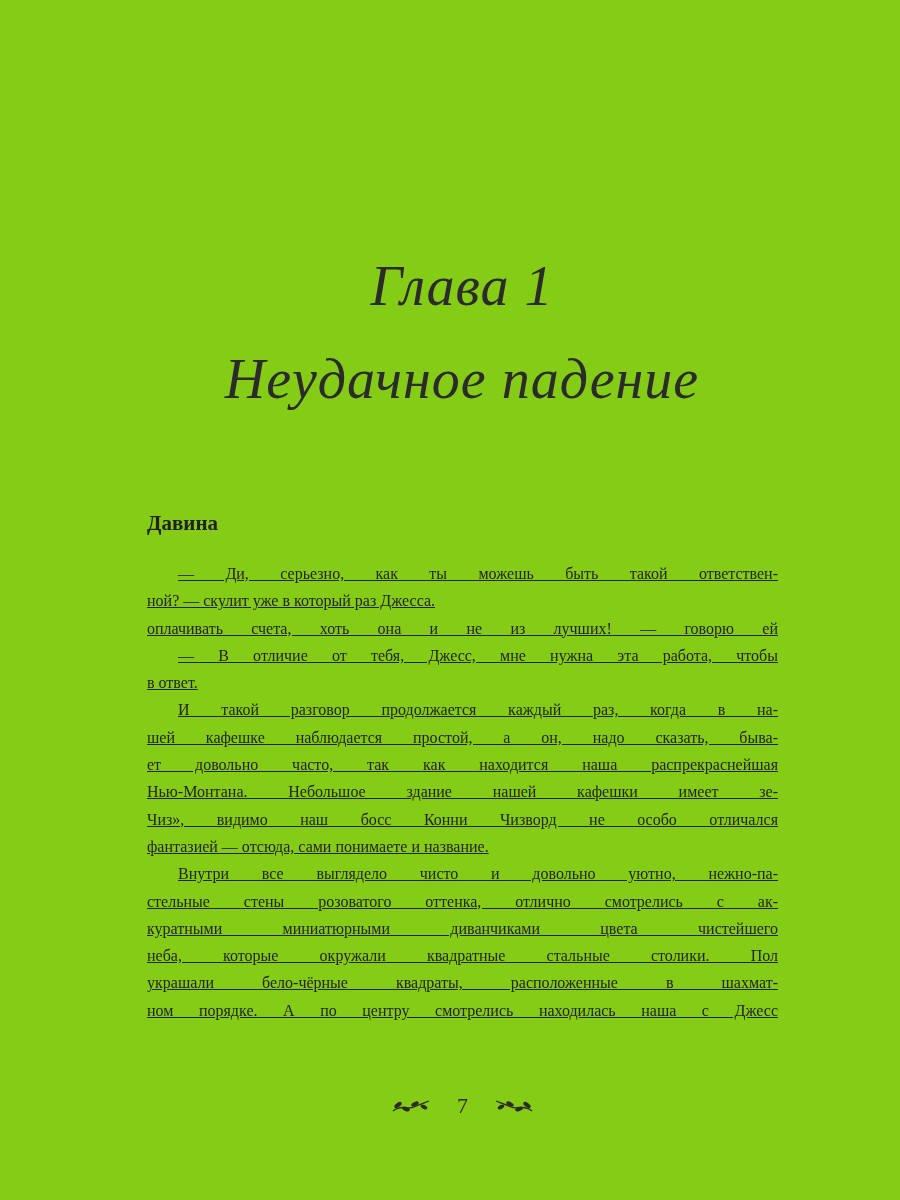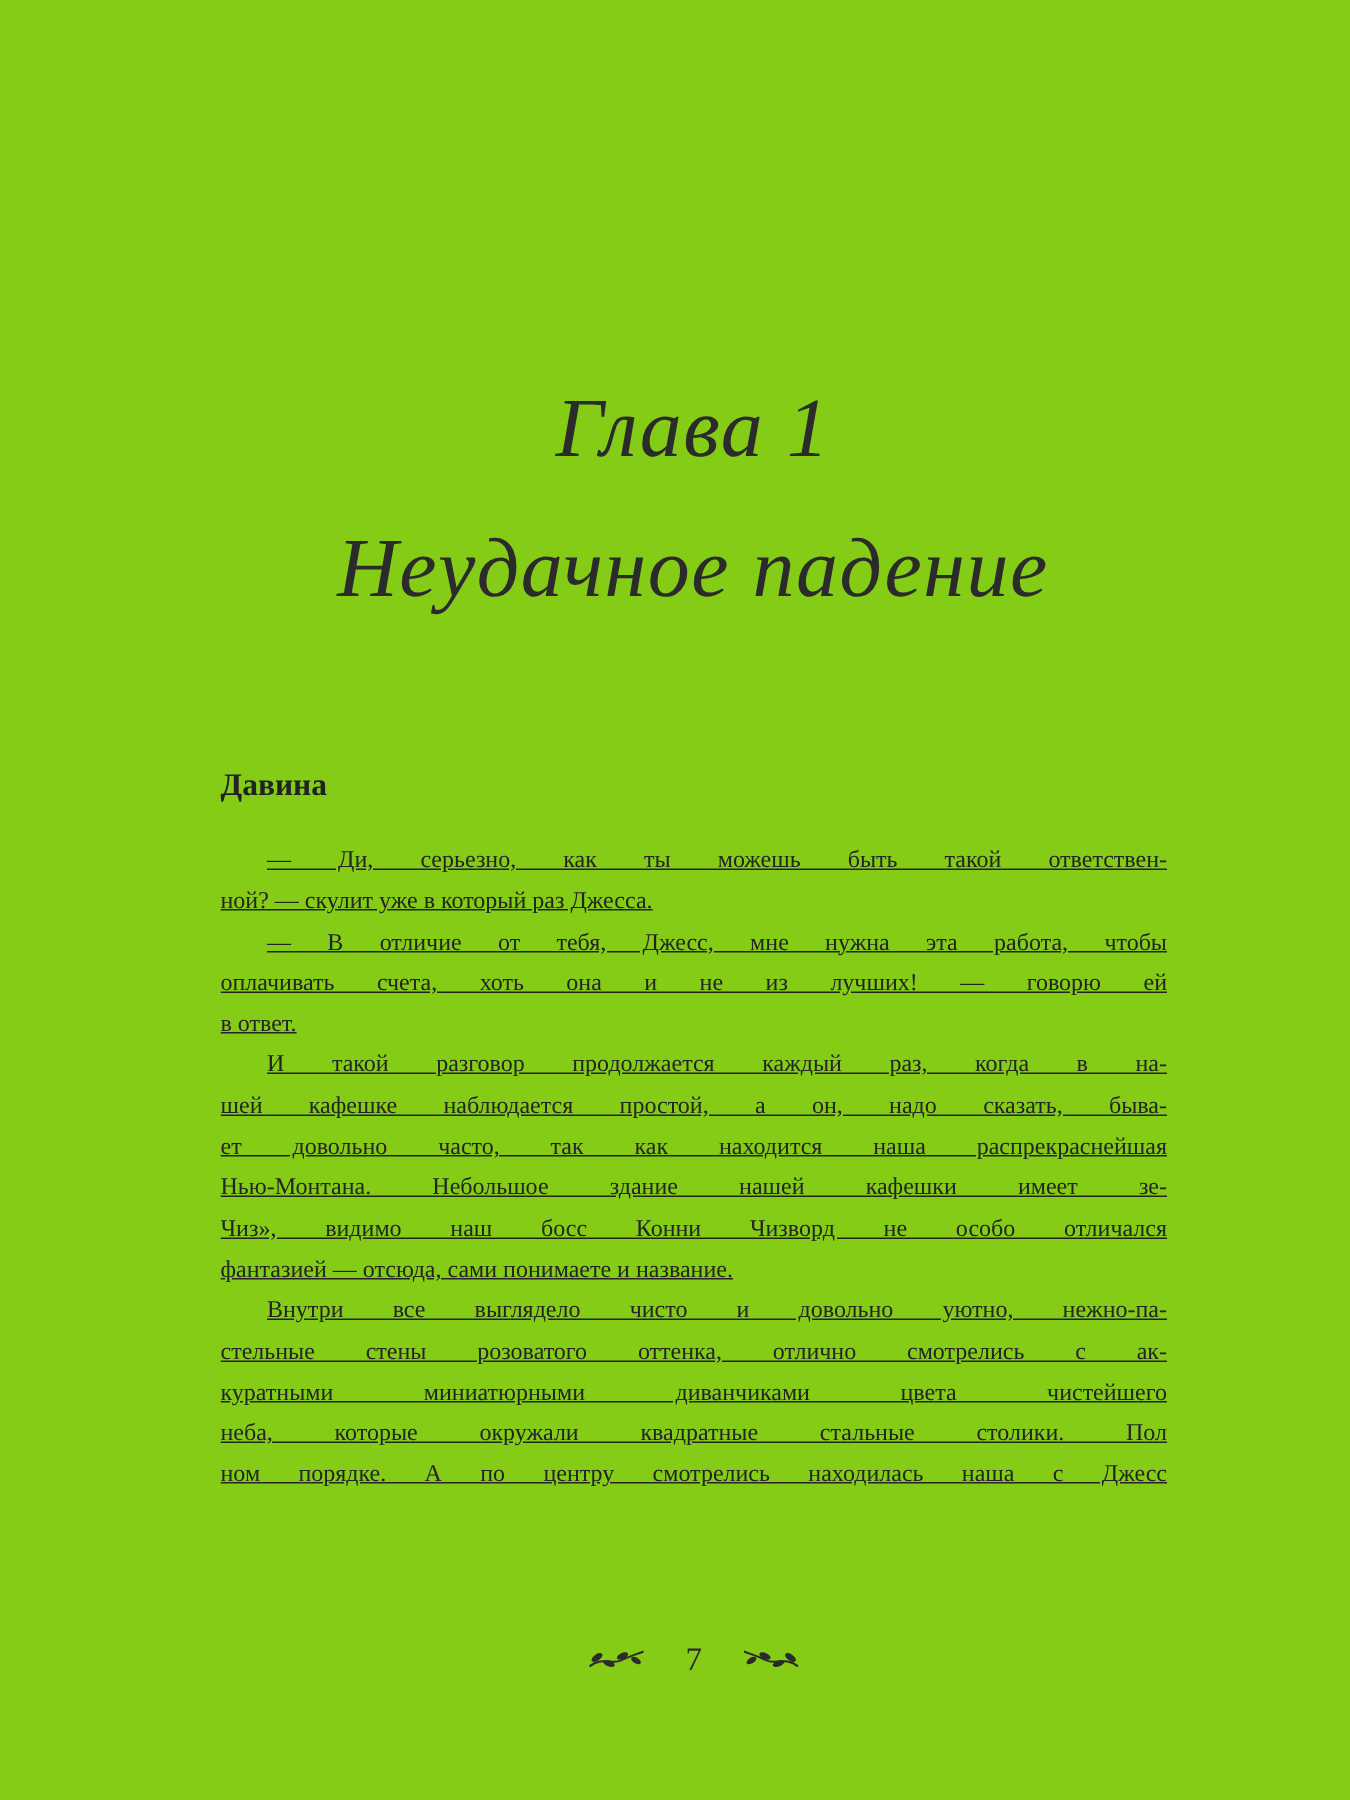--- a/index.html
+++ b/index.html
@@ -109,33 +109,34 @@
   <div class="chapter-title">
     <div class="ct-line">Глава 1</div>
     <div class="ct-line">Неудачное падение</div>
   </div>
 
   <div class="pov">Давина</div>
 
   <div class="body-text" id="body-text">
       <div class="line indent">— Ди, серьезно, как ты можешь быть такой ответствен-</div>
       <div class="line endline">ной? — скулит уже в который раз Джесса.</div>
+      <div class="line">оплачивать счета, хоть она и не из лучших! — говорю ей</div>
       <div class="line indent">— В отличие от тебя, Джесс, мне нужна эта работа, чтобы</div>
-      <div class="line">оплачивать счета, хоть она и не из лучших! — говорю ей</div>
       <div class="line endline">в ответ.</div>
       <div class="line indent">И такой разговор продолжается каждый раз, когда в на-</div>
       <div class="line">шей кафешке наблюдается простой, а он, надо сказать, быва-</div>
       <div class="line">ет довольно часто, так как находится наша распрекраснейшая</div>
       <div class="line">Нью-Монтана. Небольшое здание нашей кафешки имеет зе-</div>
       <div class="line">Чиз», видимо наш босс Конни Чизворд не особо отличался</div>
       <div class="line endline">фантазией — отсюда, сами понимаете и название.</div>
       <div class="line indent">Внутри все выглядело чисто и довольно уютно, нежно-па-</div>
       <div class="line">стельные стены розоватого оттенка, отлично смотрелись с ак-</div>
       <div class="line">куратными миниатюрными диванчиками цвета чистейшего</div>
       <div class="line">неба, которые окружали квадратные стальные столики. Пол</div>
+      <div class="line">украшали бело-чёрные квадраты, расположенные в шахмат-</div>
       <div class="line">ном порядке. А по центру смотрелись находилась наша с Джесс</div>
     </div>
 
   <div class="footer">
     <span class="orn">
       <svg width="40" height="18" viewBox="0 0 40 18" xmlns="http://www.w3.org/2000/svg">
         <path d="M2 14 C 10 7, 17 13, 23 10 C 29 7, 33 6, 38 4" fill="none" stroke="#2b2b2b" stroke-width="1.3"></path>
         <ellipse cx="7" cy="8" rx="4.2" ry="2.1" fill="#2b2b2b" transform="rotate(-35 7 8)"></ellipse>
         <ellipse cx="15" cy="12" rx="4" ry="2" fill="#2b2b2b" transform="rotate(20 15 12)"></ellipse>
         <ellipse cx="24" cy="7" rx="4" ry="2" fill="#2b2b2b" transform="rotate(-25 24 7)"></ellipse>

